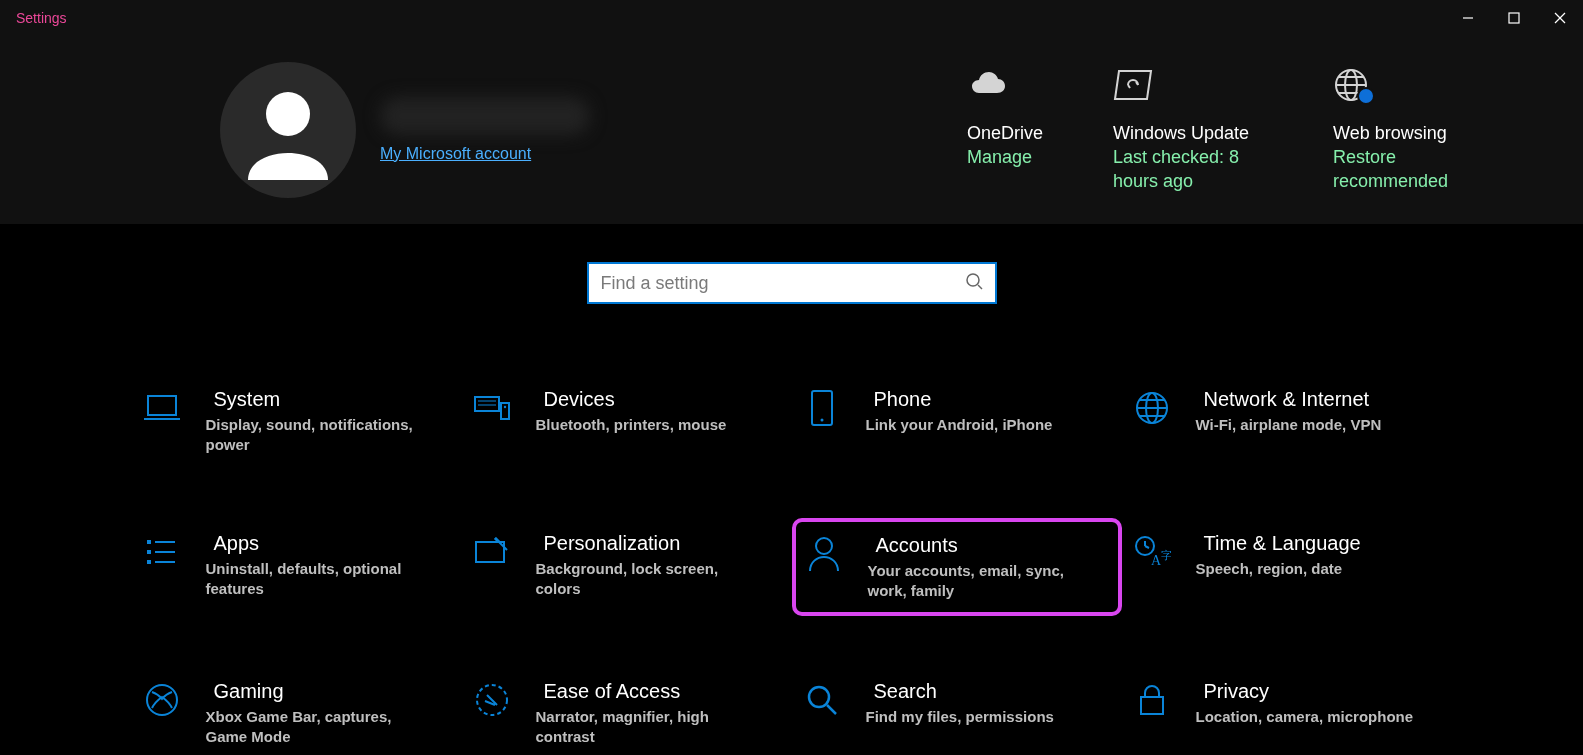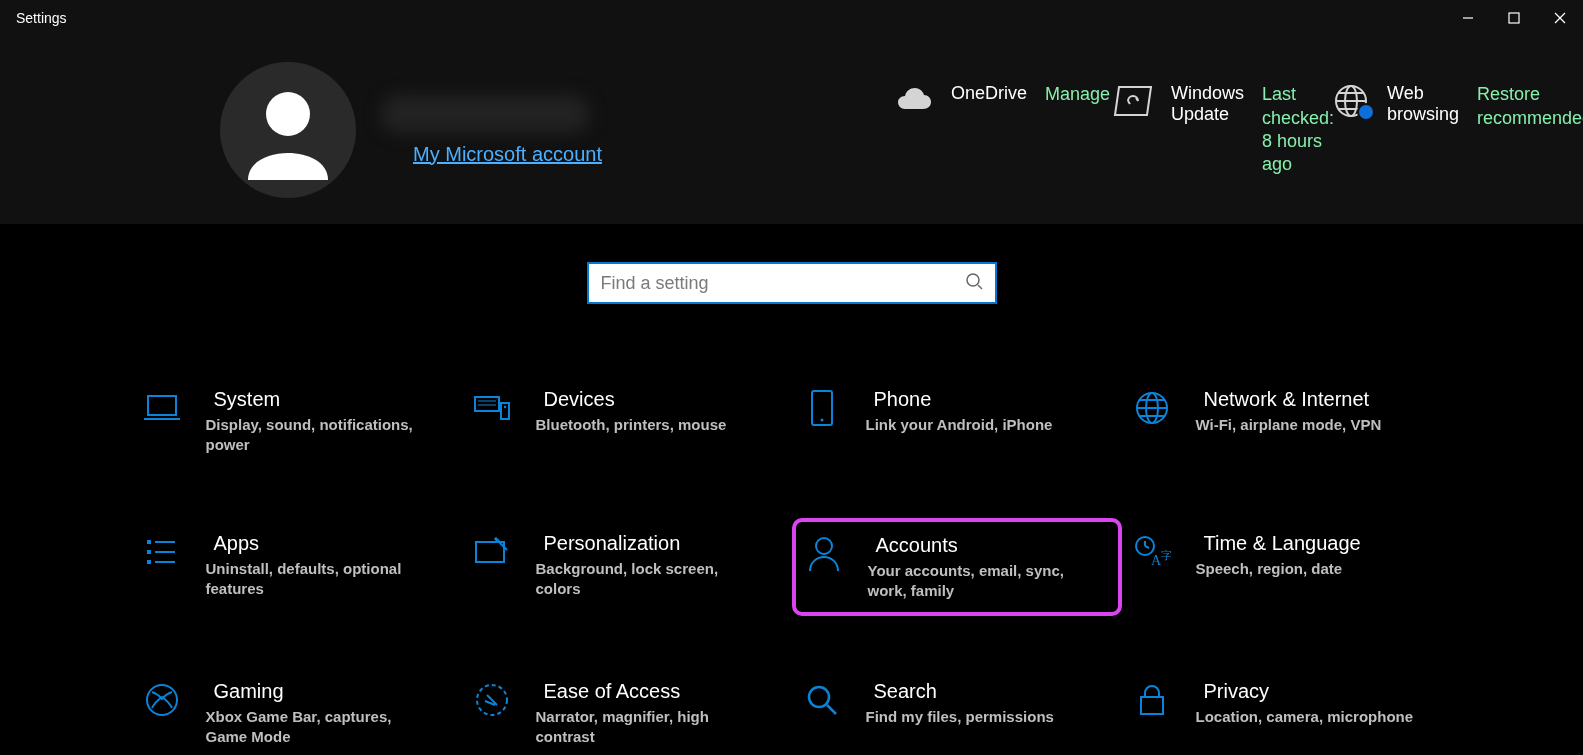--- a/index.html
+++ b/index.html
@@ -13,21 +13,21 @@
       position: relative;
     }
     .titlebar {
       height: 36px;
       background: #111;
       display: flex;
       align-items: center;
       padding-left: 16px;
       position: relative;
     }
-    .titlebar-title { font-size: 14px; color: #ffffff; }
+    .titlebar-title { font-size: 14px; color: #ec4899; }
     .window-controls {
       position: absolute;
       right: 0; top: 0;
       display: flex;
       height: 100%;
     }
     .window-btn {
       width: 46px;
       display: flex; align-items: center; justify-content: center;
       color: #fff; font-size: 12px;
@@ -48,32 +48,32 @@
       display: flex; align-items: center; justify-content: center;
       overflow: hidden;
     }
     .avatar svg { width: 100px; height: 100px; }
     .user-text { display: flex; flex-direction: column; gap: 10px; }
     .username-blur {
       width: 210px; height: 38px;
       background: #222; border-radius: 22px;
       filter: blur(8px);
     }
-    .account-link { color: #4bb0ff; font-size: 20px; margin-left: 33px; }
+    .account-link { color: #4bb0ff; font-size: 16px; }
     .header-tiles {
       margin-left: auto;
       margin-right: 100px;
       display: flex;
       gap: 70px;
     }
     .header-tile {
       display: flex;
-      flex-direction: row;
+      flex-direction: column;
       align-items: flex-start;
-      gap: 18px;
+      gap: 2px;
       max-width: 150px;
       cursor: pointer;
     }
     .header-tile-icon { height: 36px; display:flex; align-items:center; justify-content:flex-start; margin-bottom: 18px; position:relative; }
     .tile-title { font-size: 18px; color: #fff; }
     .tile-sub { font-size: 18px; color: #86efac; line-height: 1.3; }
     .badge-dot {
       position:absolute; right:-6px; bottom:-2px;
       width: 18px; height: 18px; border-radius:50%;
       background:#0e6fd8; border: 2px solid #111;

